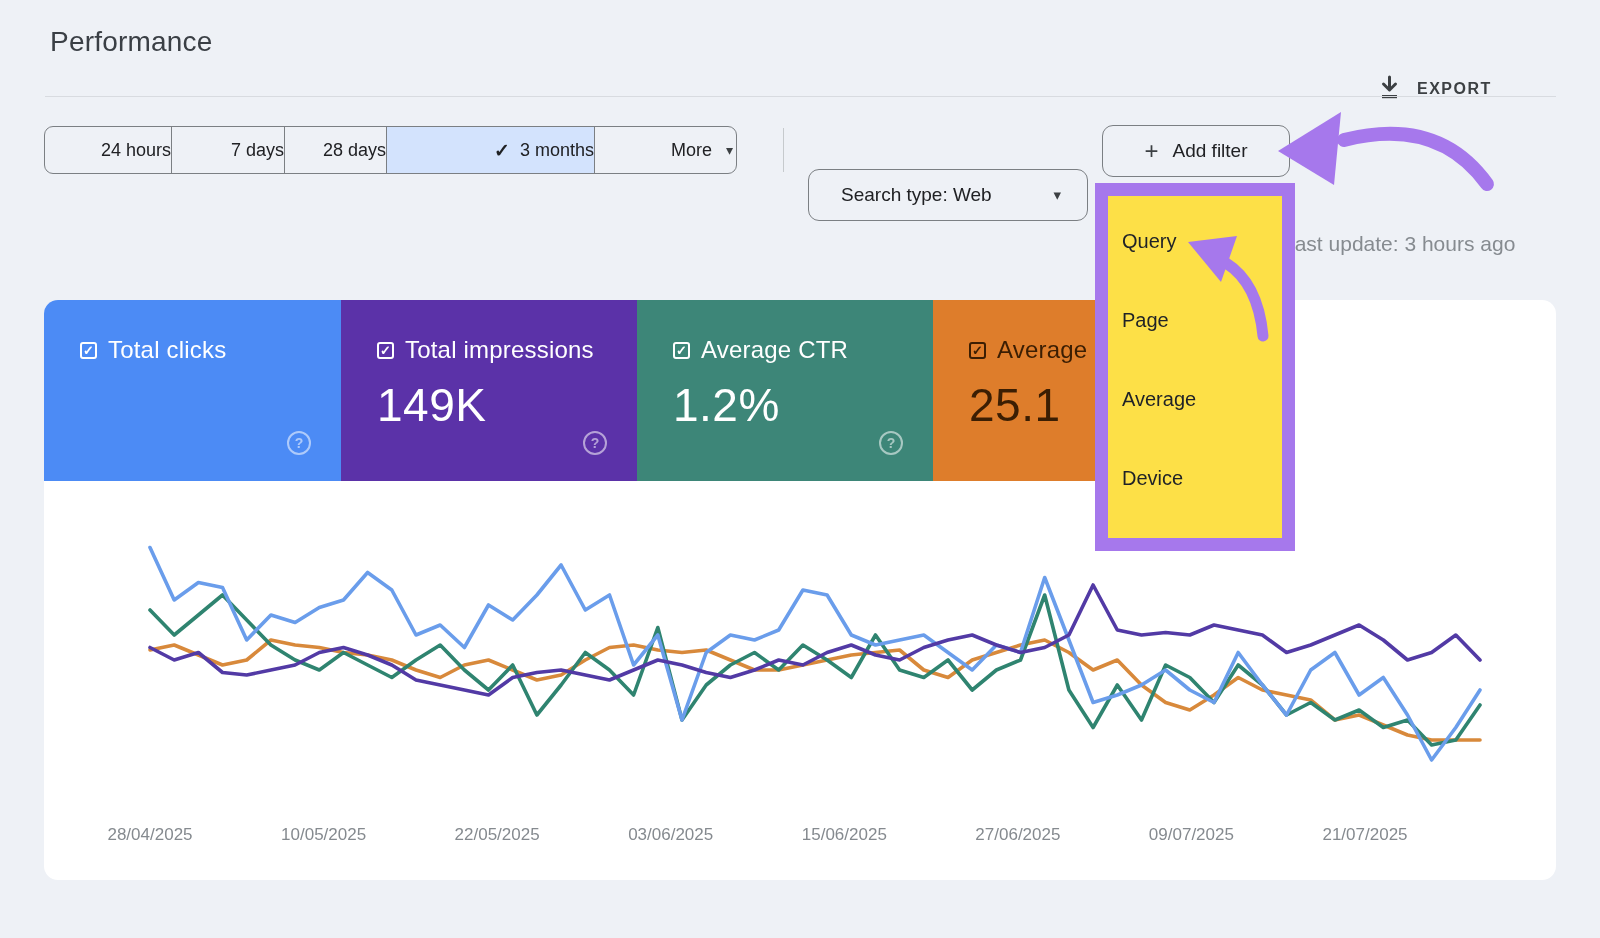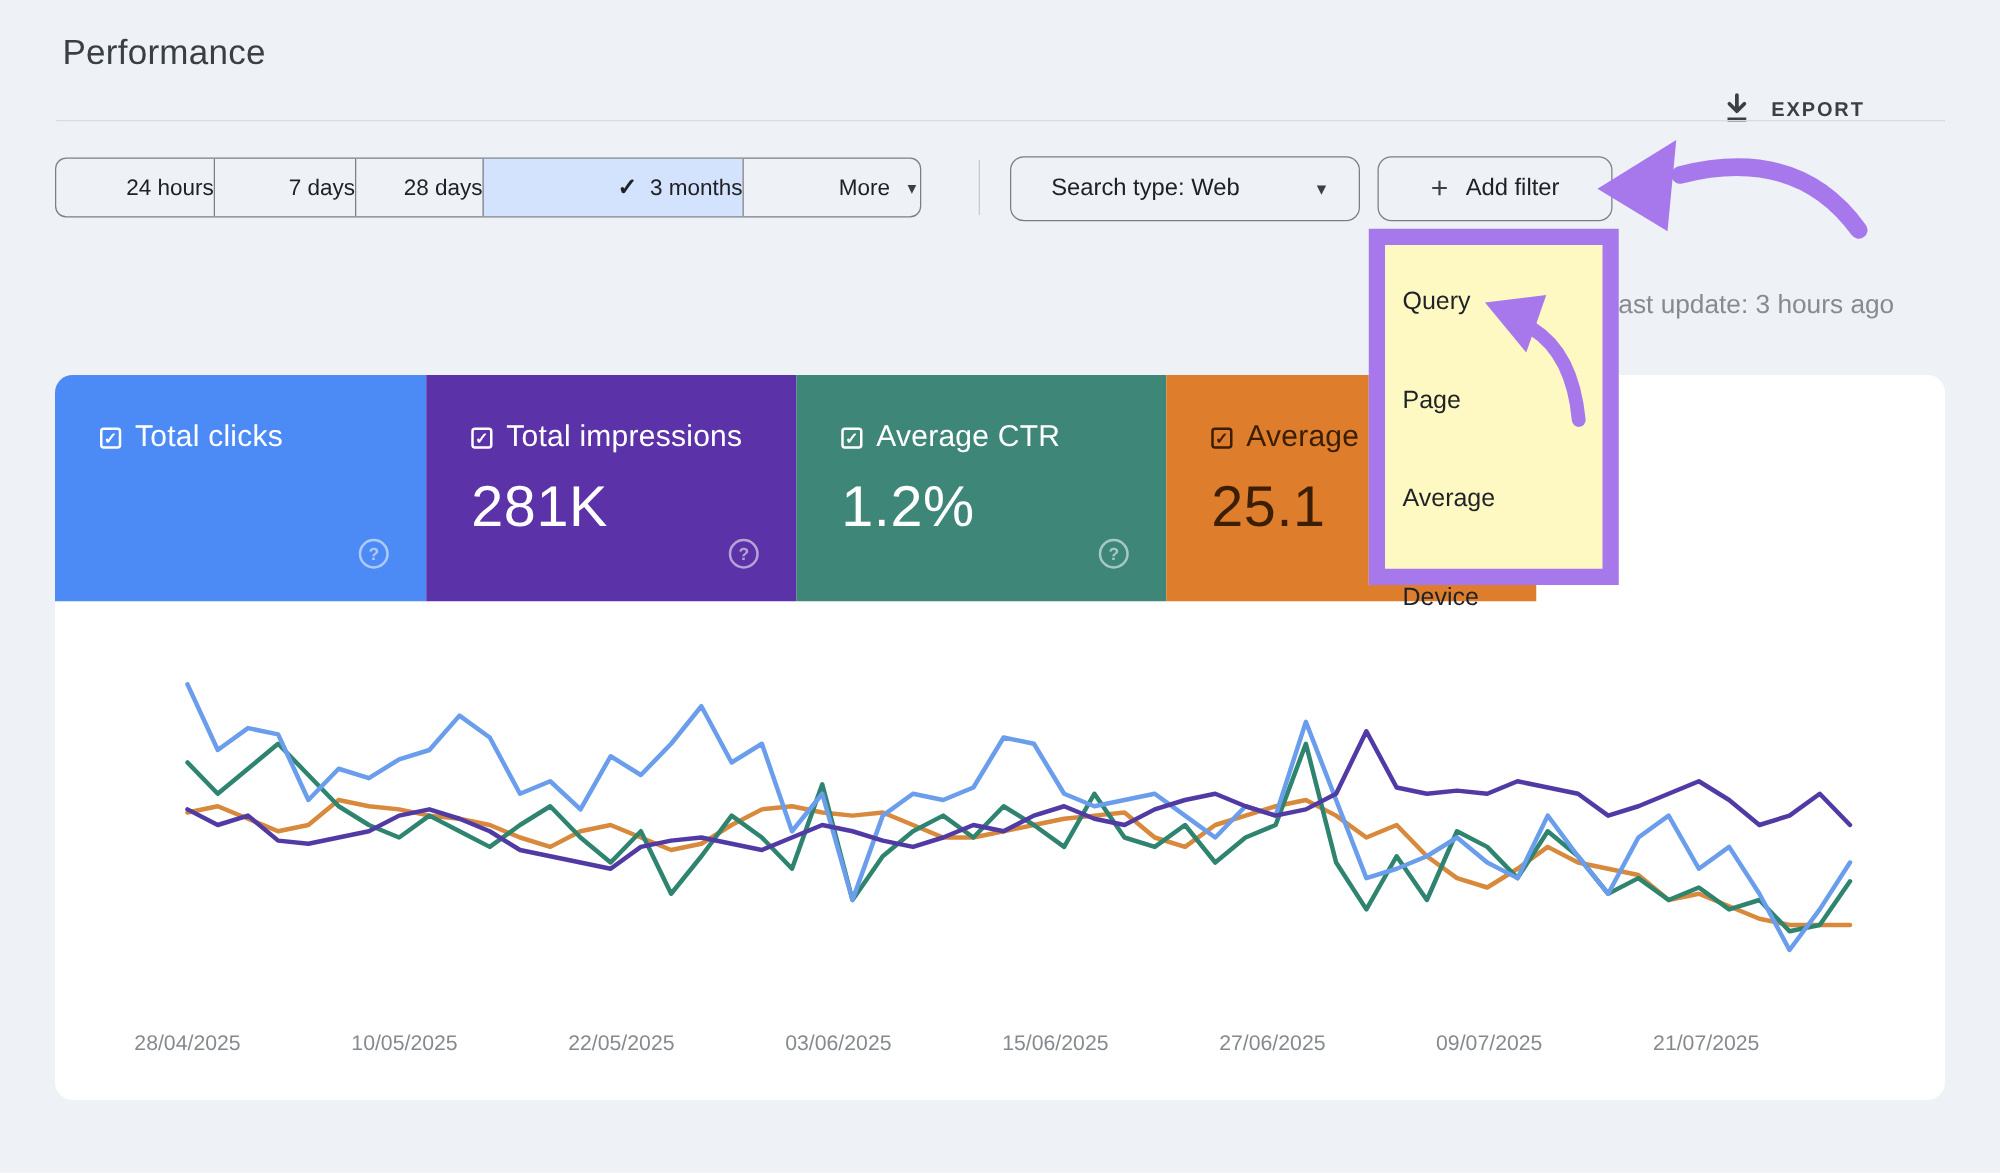--- a/index.html
+++ b/index.html
@@ -13,40 +13,40 @@
   .header-divider { position:absolute; left:45px; right:44px; top:96px; height:1px; background:#d8dbe0; }
 
   
   .time-group { position:absolute; left:44px; top:126px; width:693px; height:48px; display:flex; border:1px solid #7b7f83; border-radius:9px; overflow:hidden; background:transparent; }
   .time-chip { display:flex; align-items:center; justify-content:flex-end; gap:10px; font-size:18px; color:#202124; border-left:1px solid #7b7f83; cursor:pointer; white-space:nowrap; }
   .time-chip:first-child { border-left:none; }
   .time-chip .check { font-size:19px; font-weight:700; color:#1f2124; }
   .time-chip .caret { font-size:14px; color:#3c4043; margin-left:4px; }
   .vsep { position:absolute; left:783px; top:128px; width:1px; height:44px; background:#c6cacd; }
   .pill { position:absolute; top:125px; height:52px; border:1px solid #7b7f83; border-radius:11px; display:flex; align-items:center; font-size:19px; color:#202124; cursor:pointer; background:transparent; }
-  .searchtype { left:808px; width:280px; justify-content:space-between; padding:0 26px 0 32px; }
+  .searchtype { left:808px; width:280px; justify-content:space-between; padding:0 26px 0 32px;margin-top:44px; }
   .searchtype .caret { font-size:15px; color:#3c4043; }
   .addfilter { left:1102px; width:188px; justify-content:center; gap:14px; }
   .addfilter .plus { font-size:24px; font-weight:400; color:#3c4043; line-height:1; }
 
   .last-update { position:absolute; left:1283px; top:232px; font-size:21px; color:#868b90; z-index:2; white-space:nowrap; }
 
   
   .panel { position:absolute; left:44px; top:300px; width:1512px; height:580px; background:#ffffff; border-radius:14px; z-index:1; }
   .card { position:absolute; top:0; height:181px; padding:36px 0 0 36px; cursor:pointer; }
   .card .label-row { display:flex; align-items:center; gap:11px; }
   .card .cb { width:17px; height:17px; border:2px solid currentColor; border-radius:3px; display:flex; align-items:center; justify-content:center; font-size:13px; font-weight:700; line-height:1; }
   .card .label { font-size:24px; font-weight:500; letter-spacing:.2px; white-space:nowrap; }
   .card .value { margin-top:14px; font-size:46px; font-weight:400; letter-spacing:.5px; }
   .card .help { position:absolute; right:30px; bottom:26px; width:24px; height:24px; border:2px solid currentColor; opacity:.55; border-radius:50%; display:flex; align-items:center; justify-content:center; font-size:14px; font-weight:700; }
   .chart-svg { position:absolute; left:0; top:0; }
   .axis-label { font-size:17px; fill:#858a8f; }
 
   
-  .filter-dropdown { position:absolute; left:1095px; top:183px; width:200px; height:285px; background:#fef9c3; border:13px solid #a678ec; z-index:5; }
+  .filter-dropdown { position:absolute; left:1095px; top:183px; width:200px; height:368px; background:#fde047; border:13px solid #a678ec; z-index:5; }
   .dd-item { position:absolute; left:14px; font-size:20px; font-weight:500; color:#1f2227; cursor:pointer; }
   .dd-item:nth-child(1) { top:34px; }
   .dd-item:nth-child(2) { top:113px; }
   .dd-item:nth-child(3) { top:192px; }
   .dd-item:nth-child(4) { top:271px; }
 
   .annot-svg { position:absolute; left:0; top:0; z-index:6; pointer-events:none; }
 </style>
 </head>
 <body>
@@ -103,21 +103,21 @@
         <span class="cb">✓</span>
         <span class="label">Total clicks</span>
       </div>
       <div class="help">?</div>
     </div>
     <div class="card" style="left: 297px; width: 296px; background: rgb(91, 50, 168); color: rgb(255, 255, 255);">
       <div class="label-row">
         <span class="cb">✓</span>
         <span class="label">Total impressions</span>
       </div>
-      <div class="value">281K</div>
+      <div class="value">149K</div>
       <div class="help">?</div>
     </div>
     <div class="card" style="left: 593px; width: 296px; background: rgb(61, 134, 120); color: rgb(255, 255, 255);">
       <div class="label-row">
         <span class="cb">✓</span>
         <span class="label">Average CTR</span>
       </div>
       <div class="value">1.2%</div>
       <div class="help">?</div>
     </div>

